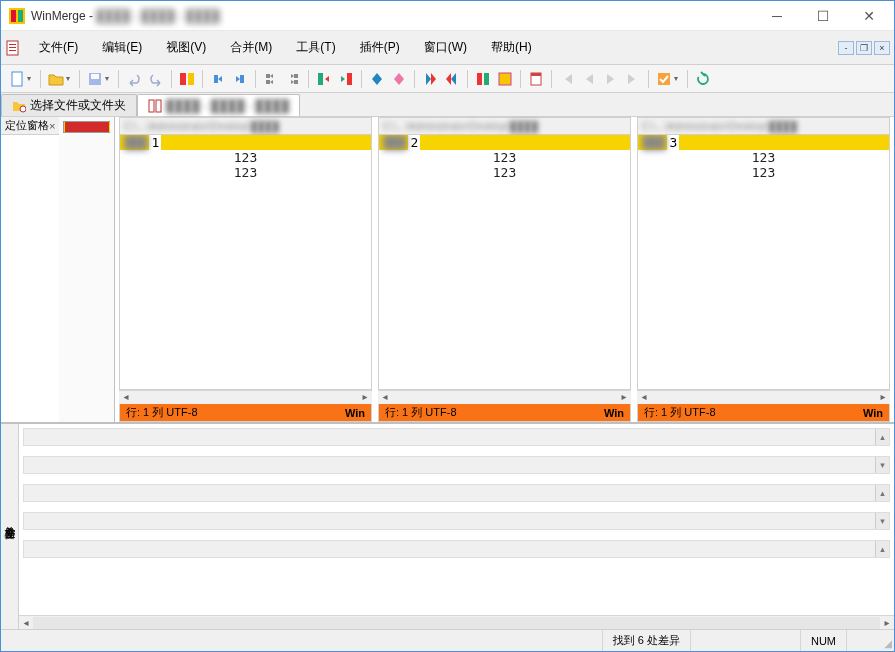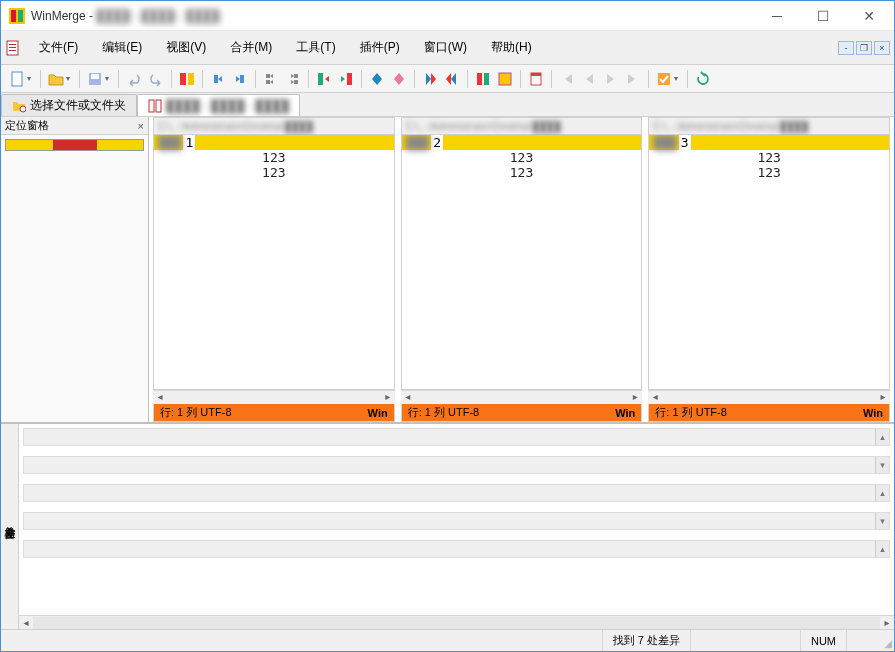--- a/index.html
+++ b/index.html
@@ -67,24 +67,24 @@
   border-bottom: none;
   border-radius: 2px 2px 0 0;
   font-size: 12px;
   margin-top: 40px;
 }
 .tab.inactive { background: #e8e8e8; }
 .tab .blur { color: transparent; text-shadow: 0 0 5px #888; }
 .content { flex: 1; display: flex; flex-direction: column; }
 .upper { display: flex; height: 306px; border-bottom: 1px solid #c0c0c0; }
 .locpane {
-  width: 148px;
+  width: 114px;
   background: #fff;
   border-right: 1px solid #c0c0c0;
-  display: flex; flex-direction: column;
+  display: flex; flex-direction: row;
 }
 .pane-hdr { height: 18px; background: #f0f0f0; border-bottom: 1px solid #d0d0d0; display: flex; align-items: center; padding: 0 4px; font-size: 11px; }
 .pane-hdr .x { margin-left: auto; font-size: 11px; color: #555; cursor: pointer; }
 .loc-body { flex: 1; background: #fafafa; padding: 4px; }
 .loc-strip { height: 12px; display: flex; border: 1px solid #999; }
 .ls-yellow { flex: 1; background: #f7d300; }
 .ls-red { width: 22px; background: #d12b2b; }
 .three { flex: 1; display: flex; gap: 6px; padding: 0 4px; }
 .col { flex: 1; display: flex; flex-direction: column; }
 .col-hdr { height: 18px; background: #f0f0f0; border: 1px solid #d0d0d0; padding: 0 4px; display:flex; align-items:center; }
@@ -443,18 +443,18 @@
           <div class="lar">◂</div>
           <div class="track"></div>
           <div class="rar">▸</div>
         </div>
     </div>
   </div>
 </div>
 
 <div class="statusbar">
   <div class="spacer"></div>
-  <div class="cell">找到 7 处差异</div>
+  <div class="cell">找到 6 处差异</div>
   <div class="cell" style="width:110px"></div>
   <div class="cell">NUM</div>
   <div class="cell" style="width:30px"></div>
   <div class="grip">◢</div>
 </div>
 
 </body></html>

